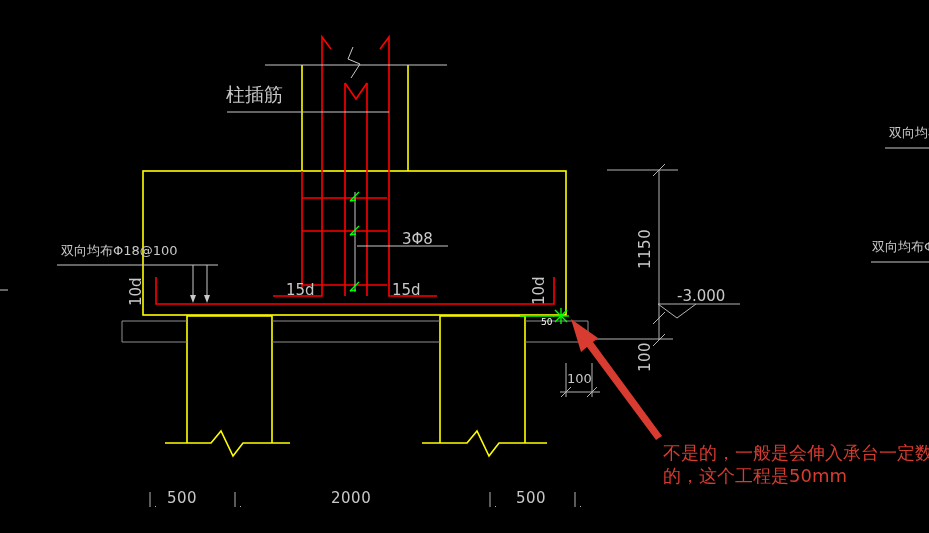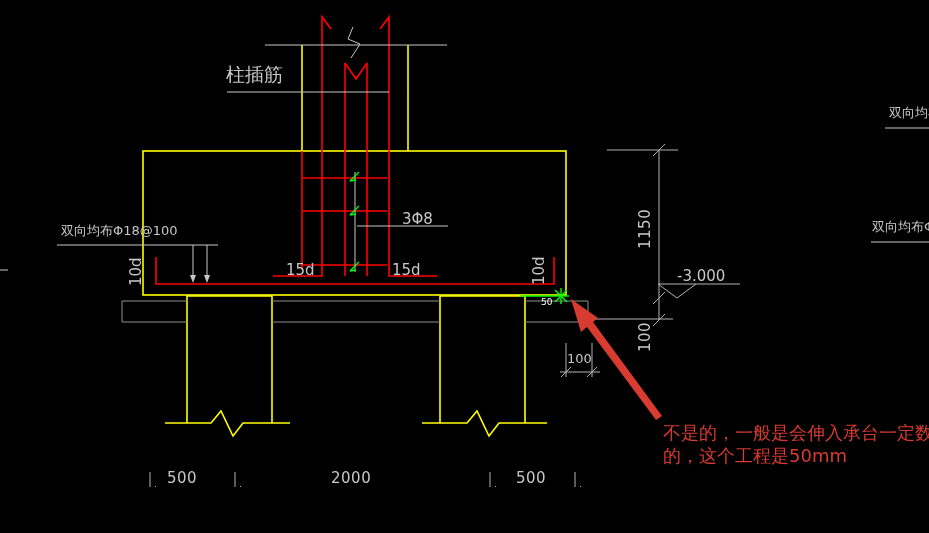--- a/index.html
+++ b/index.html
@@ -1,17 +1,17 @@
 <!DOCTYPE html>
 <html><head>
 <meta charset="utf-8">
 <style>
   html,body{margin:0;padding:0;background:#000;}
   .stage{position:relative;width:929px;height:487px;background:#000;overflow:hidden;
-         font-family:"DejaVu Sans",sans-serif;}
+         font-family:"DejaVu Sans",sans-serif;margin-top:20px;}
   svg{position:absolute;left:0;top:0;}
   text{fill:#c8c8c8;font-family:"DejaVu Sans",sans-serif;}
   .cad{stroke:#c8c8c8;stroke-width:1;fill:none;}
   .dim{stroke:#b4b4b4;stroke-width:1;fill:none;}
   .blind{stroke:#8f8f8f;stroke-width:1;fill:none;}
   .conc{stroke:#ffff00;stroke-width:1.6;fill:none;}
   .bar{stroke:#ff0000;stroke-width:1.6;fill:none;}
   .grn{stroke:#00ff00;stroke-width:1.4;fill:none;}
   .anno-text{fill:#d83b30;font-size:18px;}
   .t-lg{font-size:19px;}

